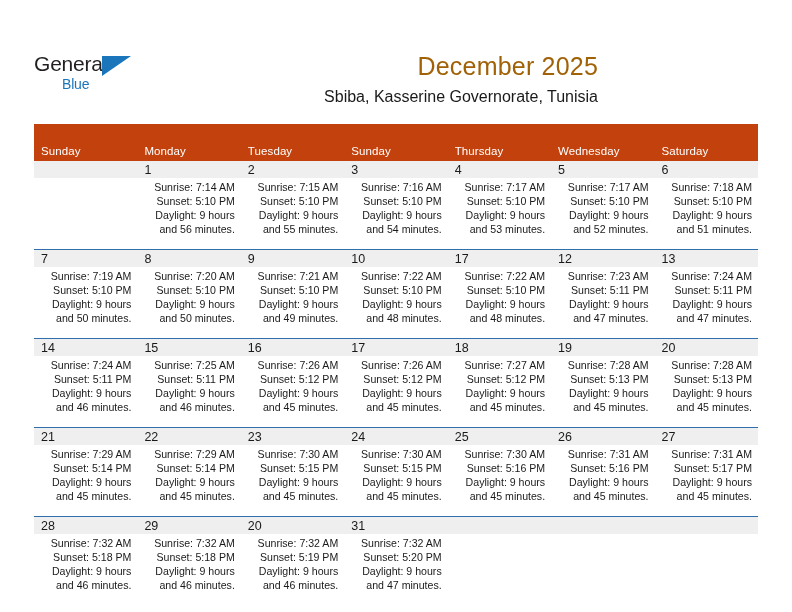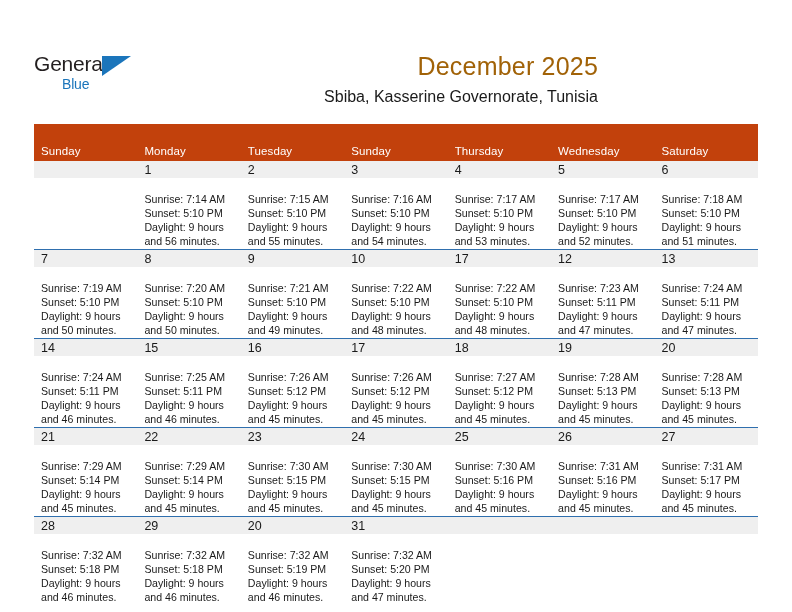--- a/index.html
+++ b/index.html
@@ -128,25 +128,26 @@
     padding: 1px 0 0 7px;
     box-sizing: border-box;
     font-size: 12.5px;
     line-height: 16px;
     color: #1a1a1a;
   }
   .daycell.empty .daynum-band {
     background: #efefef;
   }
   .daydetail {
-    padding: 14px 6px 0 7px;
+    padding: 2px 6px 0 7px;
     font-size: 10.6px;
     line-height: 14px;
     color: #1a1a1a;
     white-space: pre-line;
+    text-align: right;
   }
 </style>
 </head>
 <body>
 
 <div class="page">
 
   <div class="header">
 
     <div class="brand">

